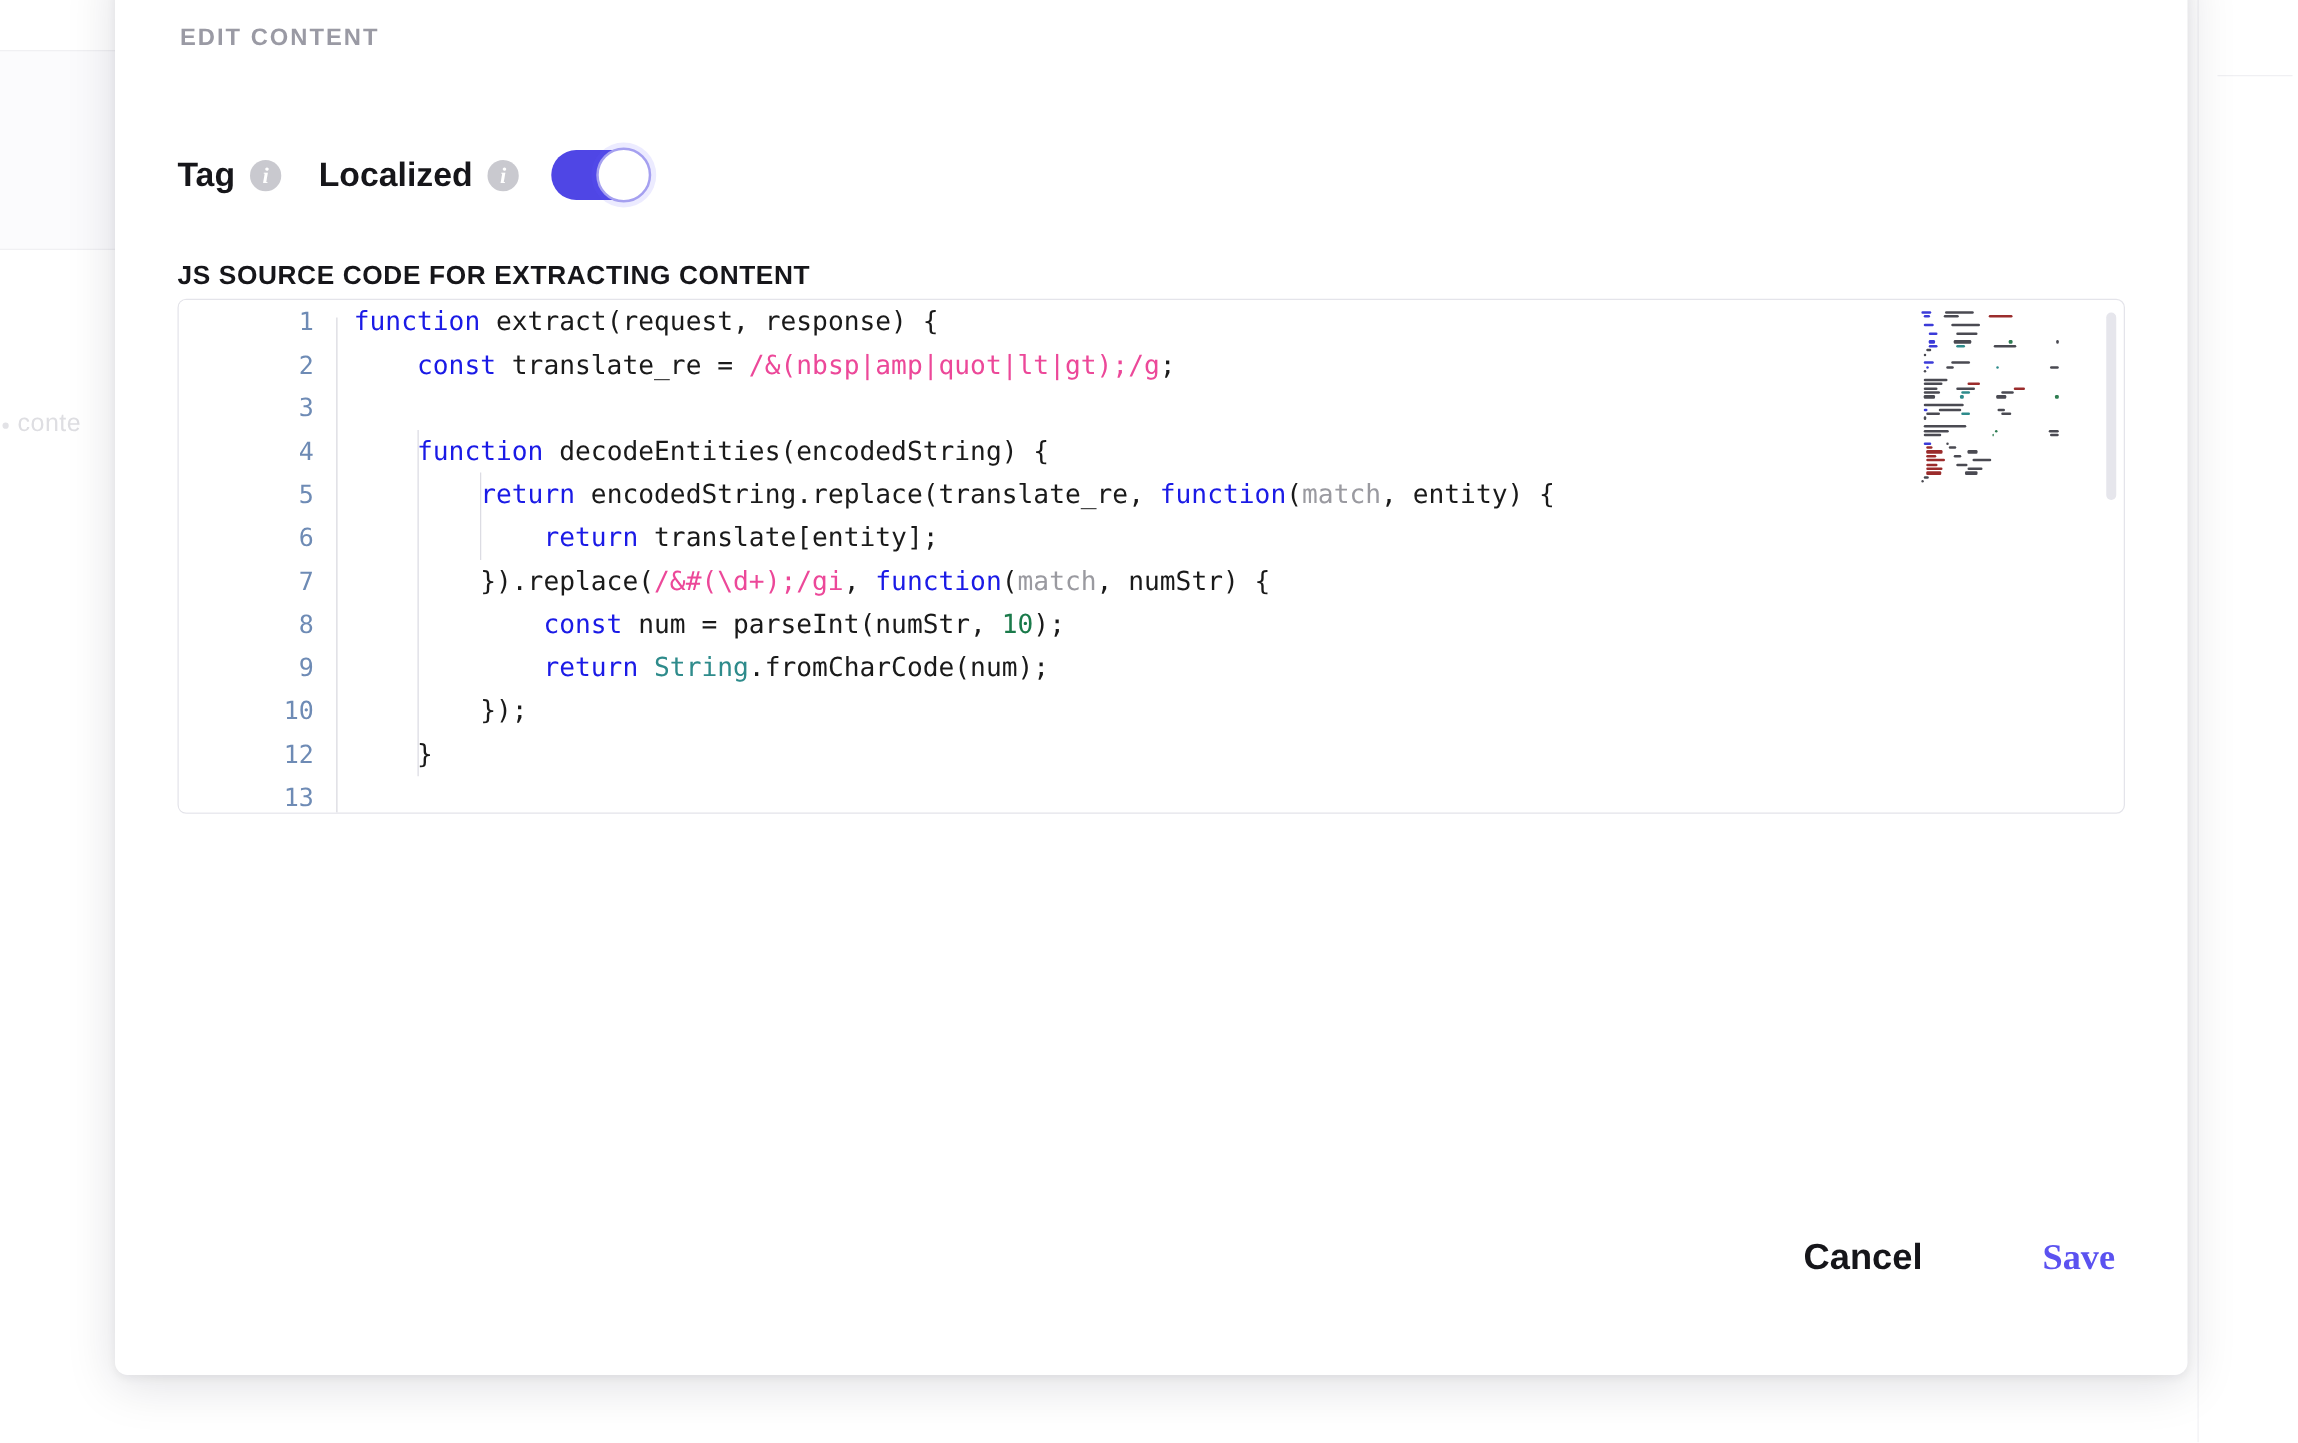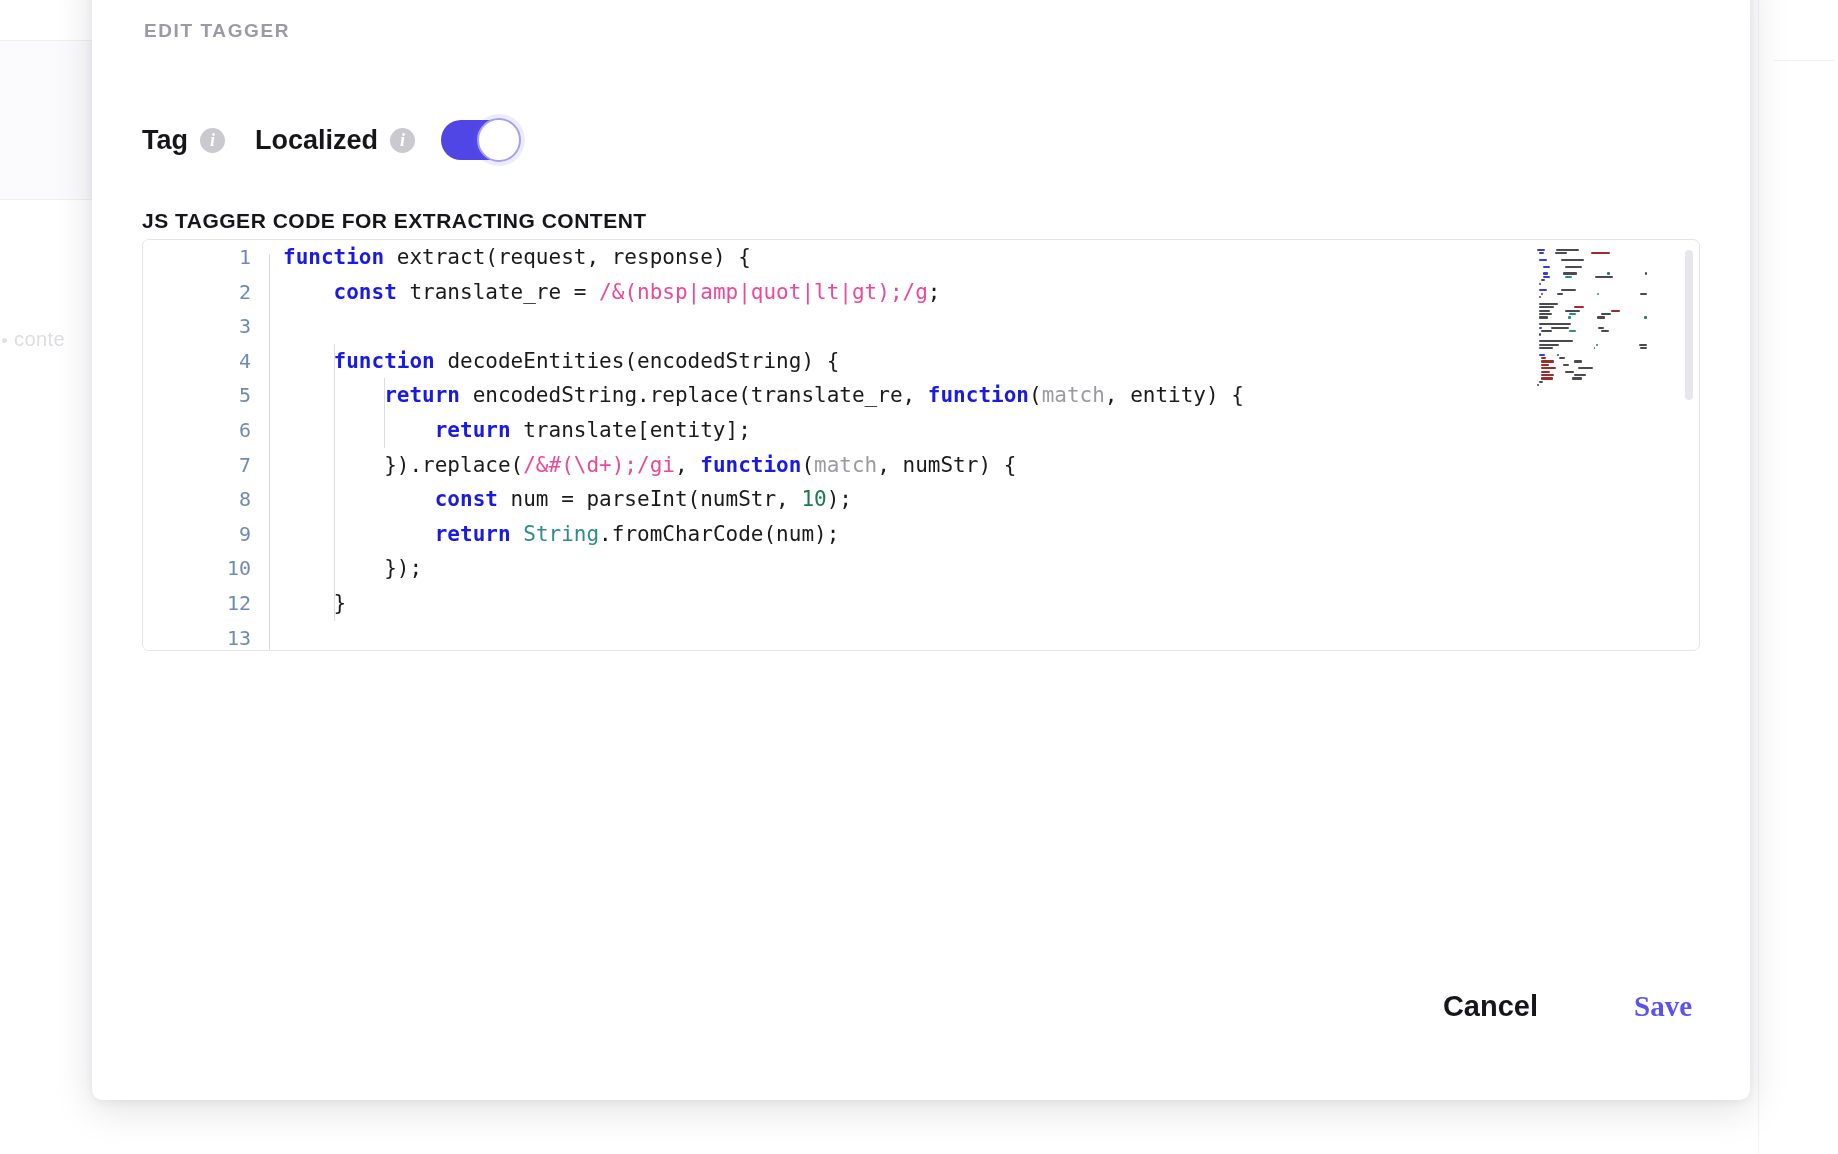--- a/index.html
+++ b/index.html
@@ -106,21 +106,21 @@
   }
   .vsep { position: absolute; left: 126px; top: 14px; bottom: 0; width: 1px; background: #d9d9e0; }
 
   .code {
     position: absolute; left: 140px; top: 0; right: 0; height: 100%;
     font-family: "DejaVu Sans Mono", monospace; font-size: 21px;
     white-space: pre; color: #1a1a1a;
   }
   .code-line { height: 34.6px; line-height: 34.6px; }
 
-  .kw   { color: #1a1ae6; font-weight: bold; }
+  .kw   { color: #1a1ae6; }
   .rgx  { color: #ec4899; }
   .num  { color: #1a7a4a; }
   .cls  { color: #2e8b8b; }
   .prm  { color: #9a9aa0; }
 
   
   .guide {
     position: absolute; width: 1px; background: #dcdce3;
   }
 
@@ -167,37 +167,37 @@
     <div class="bg-card"></div>
     <div class="bg-dot"></div>
     <div class="bg-text">conte</div>
     <div class="bg-right-panel">
       <div class="bg-right-line"></div>
     </div>
   </div>
 
   <div class="modal">
 
-    <div class="eyebrow">EDIT TAGGER</div>
+    <div class="eyebrow">EDIT CONTENT</div>
 
     <div class="field-row">
       <span class="field-label">Tag</span>
       <span class="info-icon">i</span>
 
 
       <div class="toggle-group">
         <span class="toggle-label">Localized</span>
         <span class="info-icon">i</span>
         <div class="switch">
           <div class="knob"></div>
         </div>
       </div>
     </div>
 
-    <div class="section-title">JS TAGGER CODE FOR EXTRACTING CONTENT</div>
+    <div class="section-title">JS SOURCE CODE FOR EXTRACTING CONTENT</div>
 
     <div class="editor">
       <div class="editor-inner">
         <div class="gutter" id="gutter">
             <div class="gutter-line">1</div>
             <div class="gutter-line">2</div>
             <div class="gutter-line">3</div>
             <div class="gutter-line">4</div>
             <div class="gutter-line">5</div>
             <div class="gutter-line">6</div>

